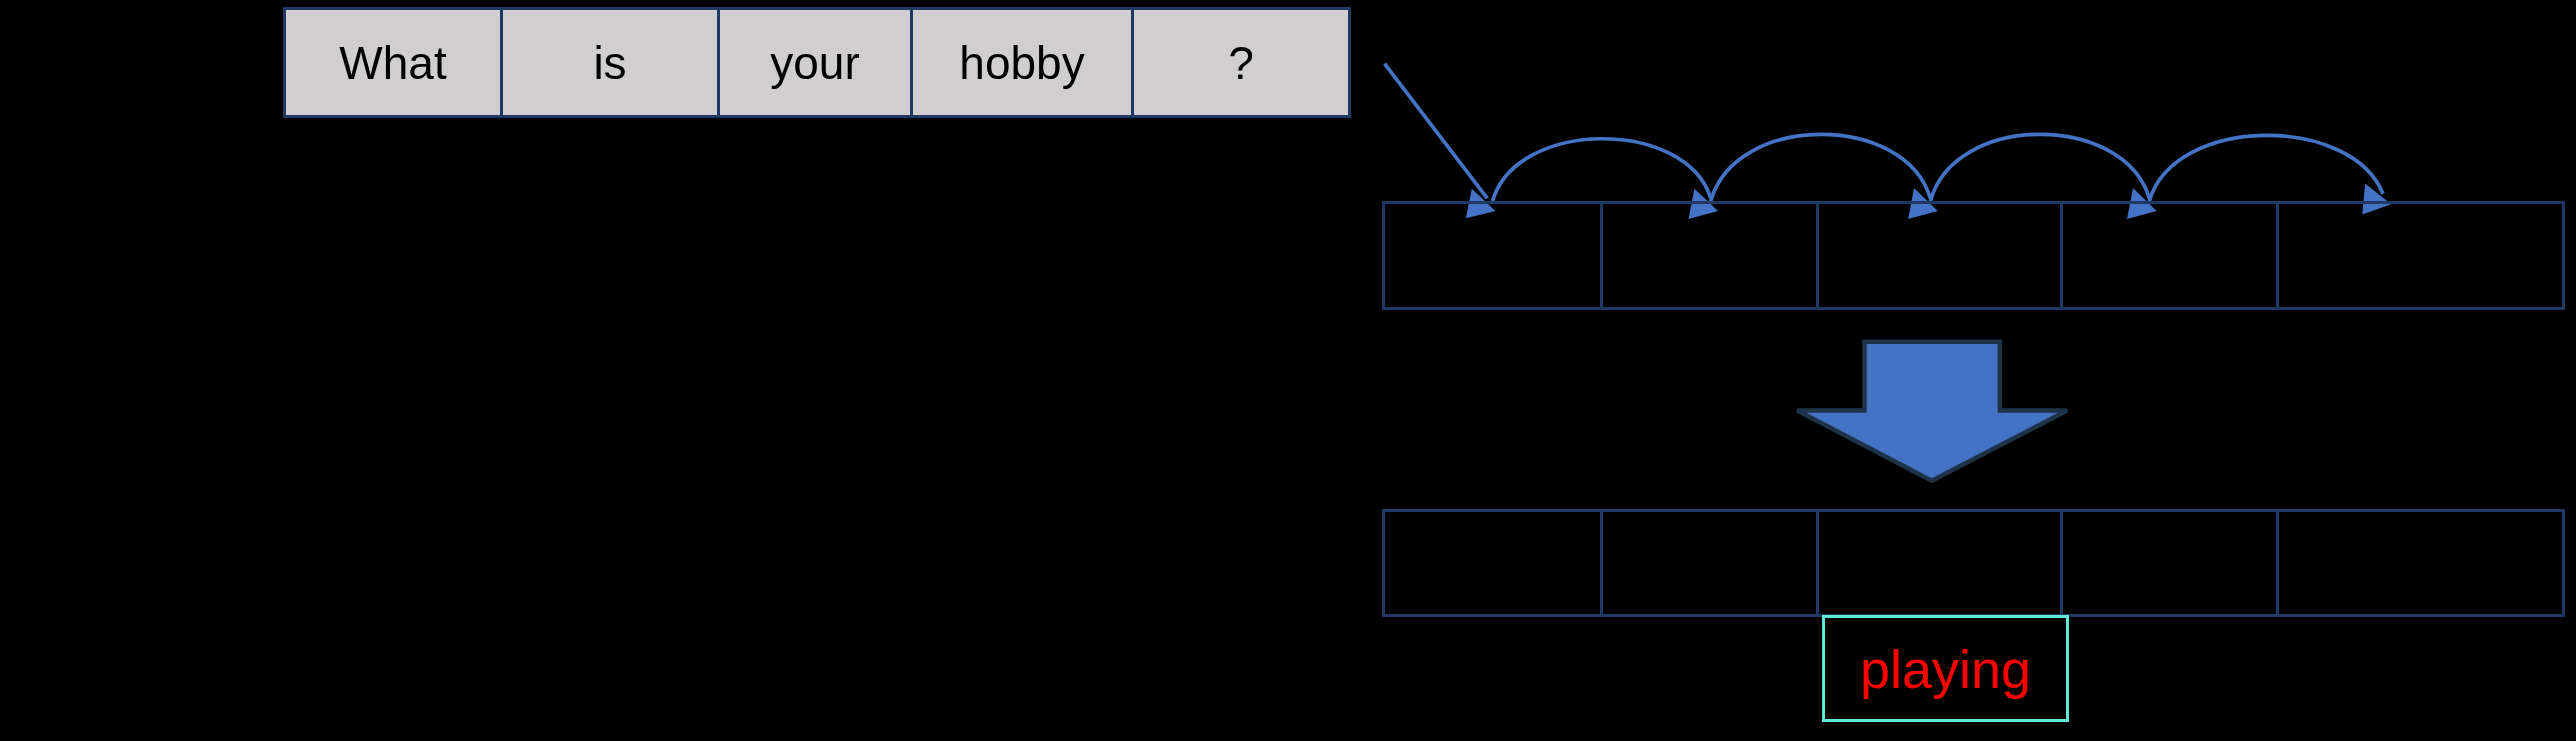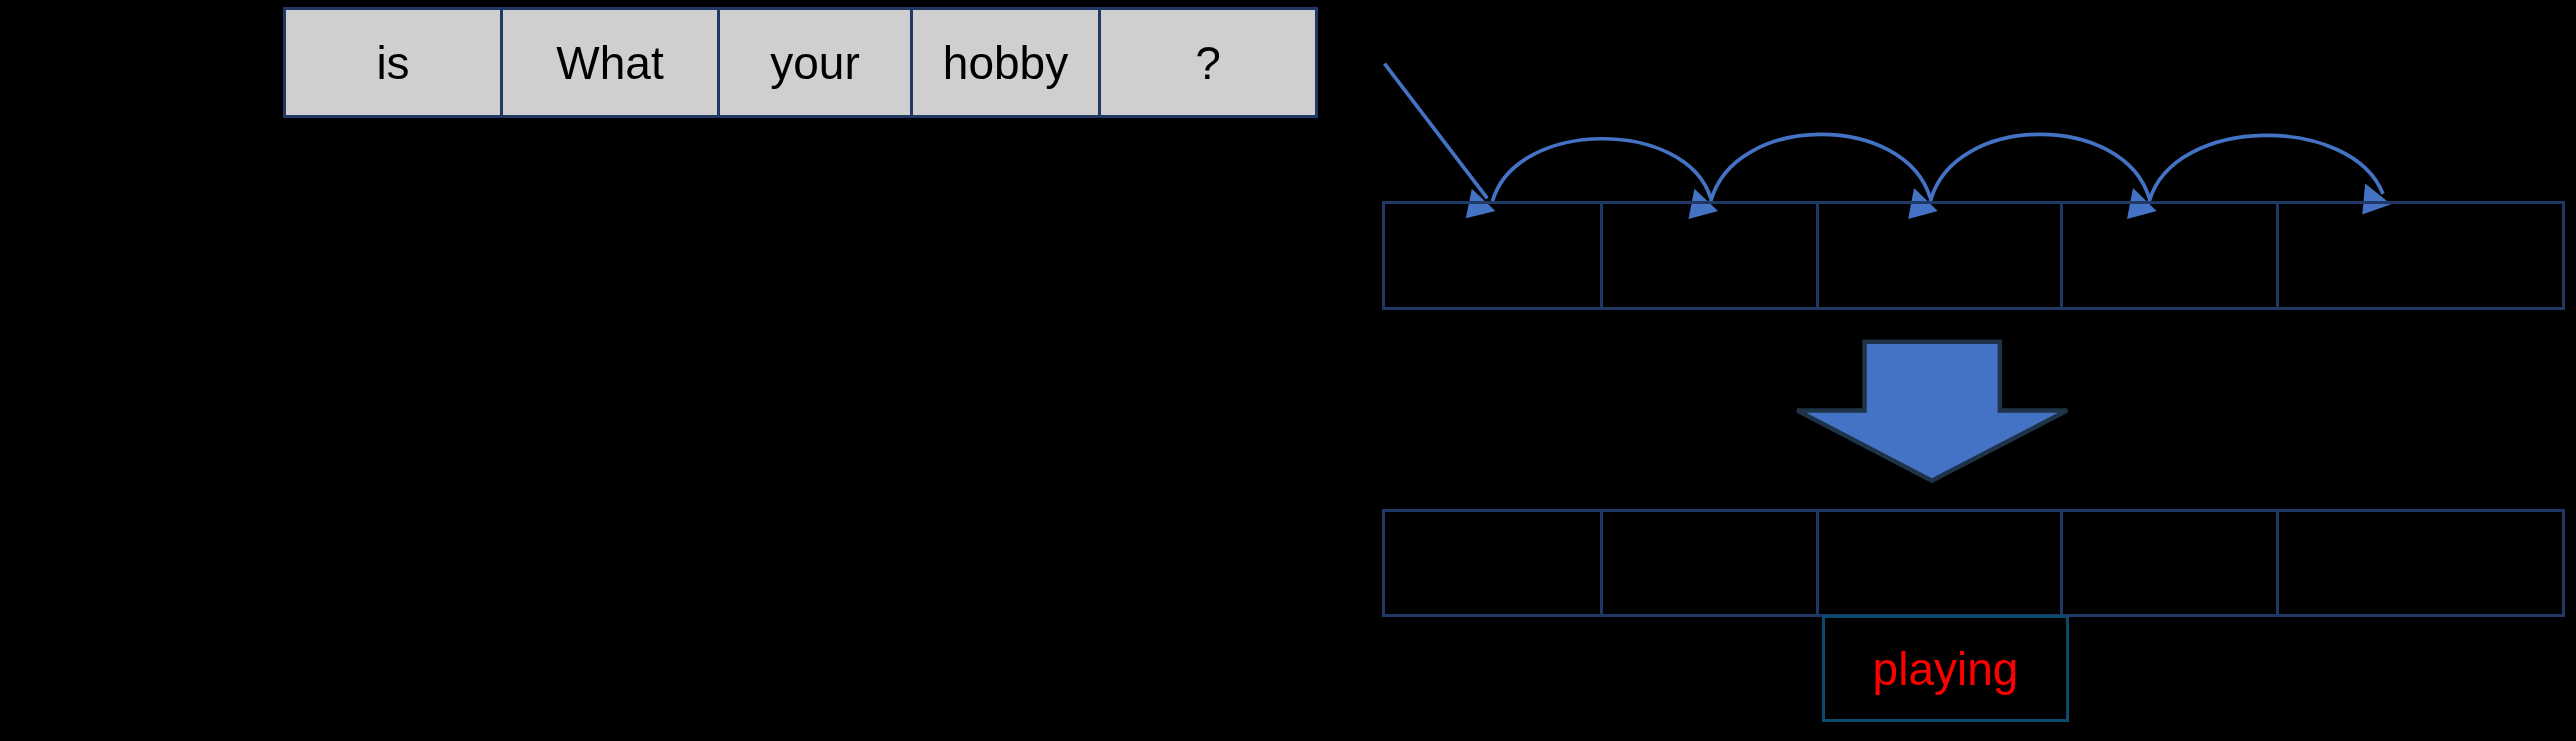--- a/index.html
+++ b/index.html
@@ -48,26 +48,26 @@
   
   .row-hidden .cell {
     background: transparent;
     color: #FF0000;
   }
 
   
   .out-cell {
     position: absolute;
     box-sizing: border-box;
-    border: 3px solid #0c4a6e;
+    border: 3px solid #5eead4;
     background: transparent;
     display: flex;
     align-items: center;
     justify-content: center;
-    font-size: 46px;
+    font-size: 54px;
     line-height: 1;
     white-space: nowrap;
   }
 
   
   #arrows {
     position: absolute;
     left: 0;
     top: 0;
     width: 2576px;
@@ -120,24 +120,24 @@
       <polygon class="arrow-head" points="2884,254 2916,285 2876,296"></polygon>
 
       <path class="arc-path" d="M 2906,272 C 2940,155 3180,155 3222,262"></path>
       <polygon class="arrow-head" points="3198,248 3233,276 3194,290"></polygon>
     </g>
 
     <polygon class="big-arrow" points="2521,462 2704,462 2704,555 2795,555 2612,650 2430,555 2521,555"></polygon>
   </svg>
 
   <div class="row row-source" style="left:283px; top:7.4px; height:111px;">
+    <div class="cell" style="width:220px;">What</div>
     <div class="cell" style="width:220px;">is</div>
-    <div class="cell" style="width:220px;">What</div>
     <div class="cell" style="width:196px;">your</div>
-    <div class="cell" style="width:191px;">hobby</div>
+    <div class="cell" style="width:224px;">hobby</div>
     <div class="cell" style="width:220px;">?</div>
   </div>
 
   <div class="row row-hidden" style="left:1382px; top:201px; height:109px;">
     <div class="cell" style="width:221px;"></div>
     <div class="cell" style="width:219px;"></div>
     <div class="cell" style="width:247px;"></div>
     <div class="cell" style="width:219px;"></div>
     <div class="cell" style="width:289px;"></div>
   </div>

